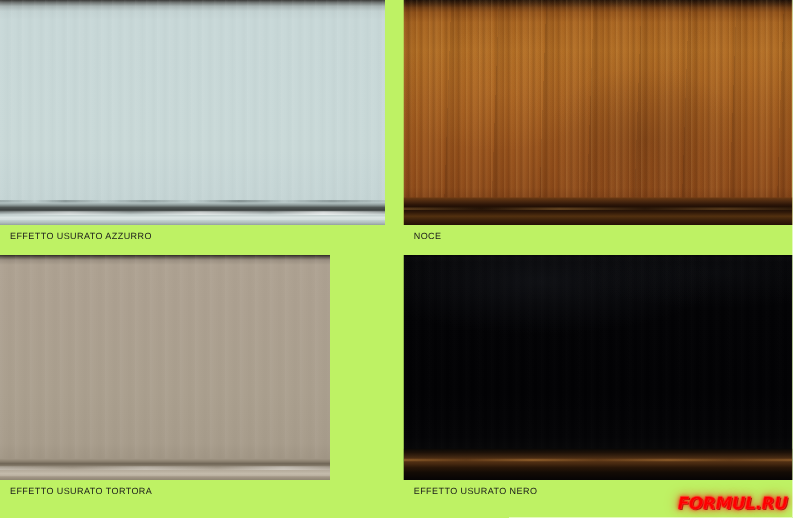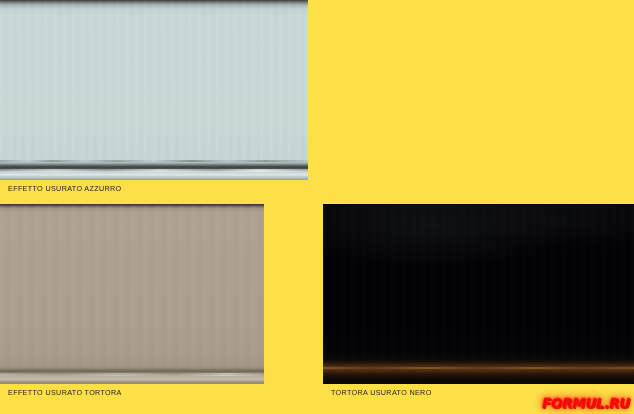--- a/index.html
+++ b/index.html
@@ -11,21 +11,21 @@
     width: 634px;
     height: 414px;
     position: relative;
     overflow: hidden;
     font-family: "Liberation Sans", sans-serif;
   }
 
   .sheet {
     position: absolute;
     inset: 0;
-    background: #fde047;
+    background: #bef264;
   }
 
   
   .cell {
     position: absolute;
   }
   .swatch {
     position: absolute;
     left: 0;
     top: 0;
@@ -342,36 +342,45 @@
     <div class="swatch pan-azzurro">
       <div class="grain"></div>
       <div class="wear"></div>
       <div class="molding"></div>
       <div class="molding-spec"></div>
       <div class="base-line"></div>
     </div>
     <div class="caption">EFFETTO USURATO AZZURRO</div>
   </div>
 
+  <div class="cell" id="cell-noce">
+    <div class="swatch pan-noce">
+      <div class="figure"></div>
+      <div class="grain"></div>
+      <div class="molding"></div>
+      <div class="molding-spec"></div>
+    </div>
+    <div class="caption">NOCE</div>
+  </div>
 
   <div class="cell" id="cell-tortora">
     <div class="swatch pan-tortora">
       <div class="grain"></div>
       <div class="molding"></div>
       <div class="molding-spec"></div>
       <div class="base-line"></div>
     </div>
     <div class="caption">EFFETTO USURATO TORTORA</div>
   </div>
 
   <div class="cell" id="cell-nero">
     <div class="swatch pan-nero">
       <div class="sheen"></div>
       <div class="grain"></div>
       <div class="molding"></div>
       <div class="molding-spec"></div>
     </div>
-    <div class="caption">TORTORA USURATO NERO</div>
+    <div class="caption">EFFETTO USURATO NERO</div>
   </div>
 
   <div id="watermark">FORMUL.RU</div>
 
 </div>
 
 </body></html>

